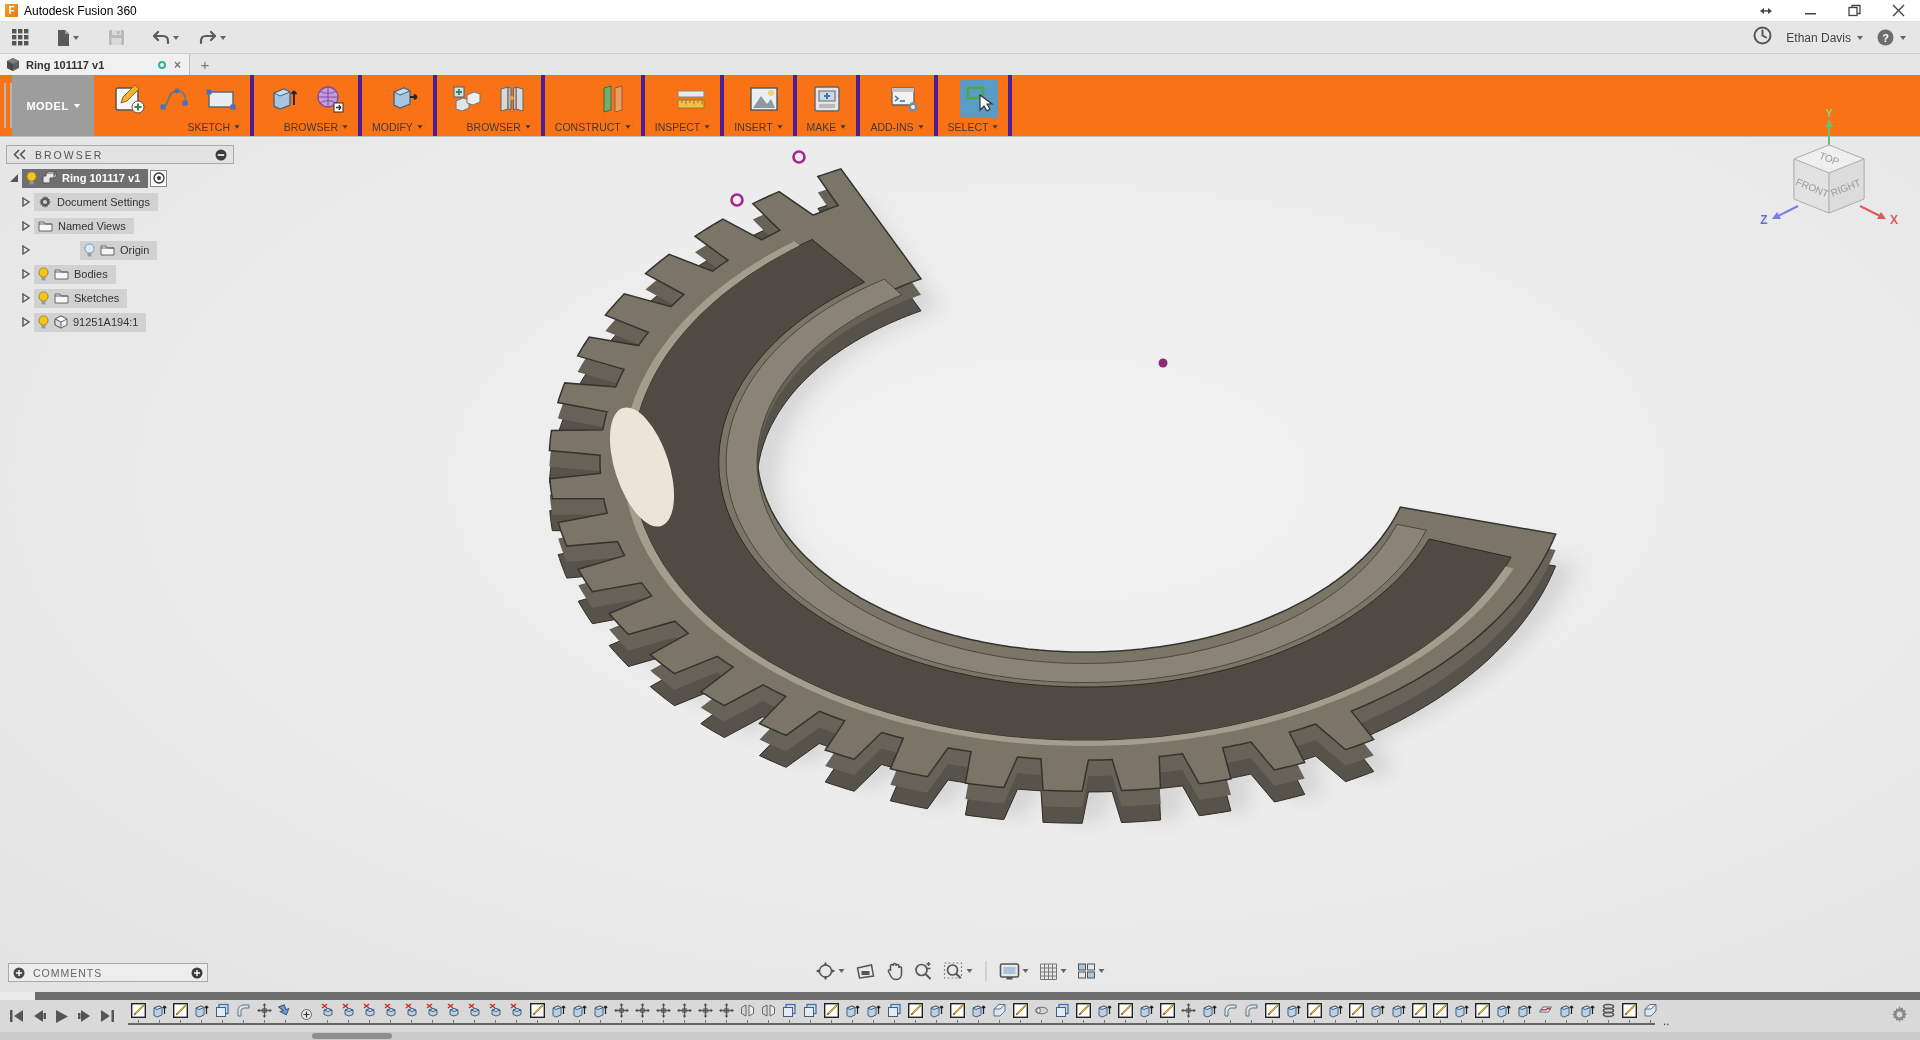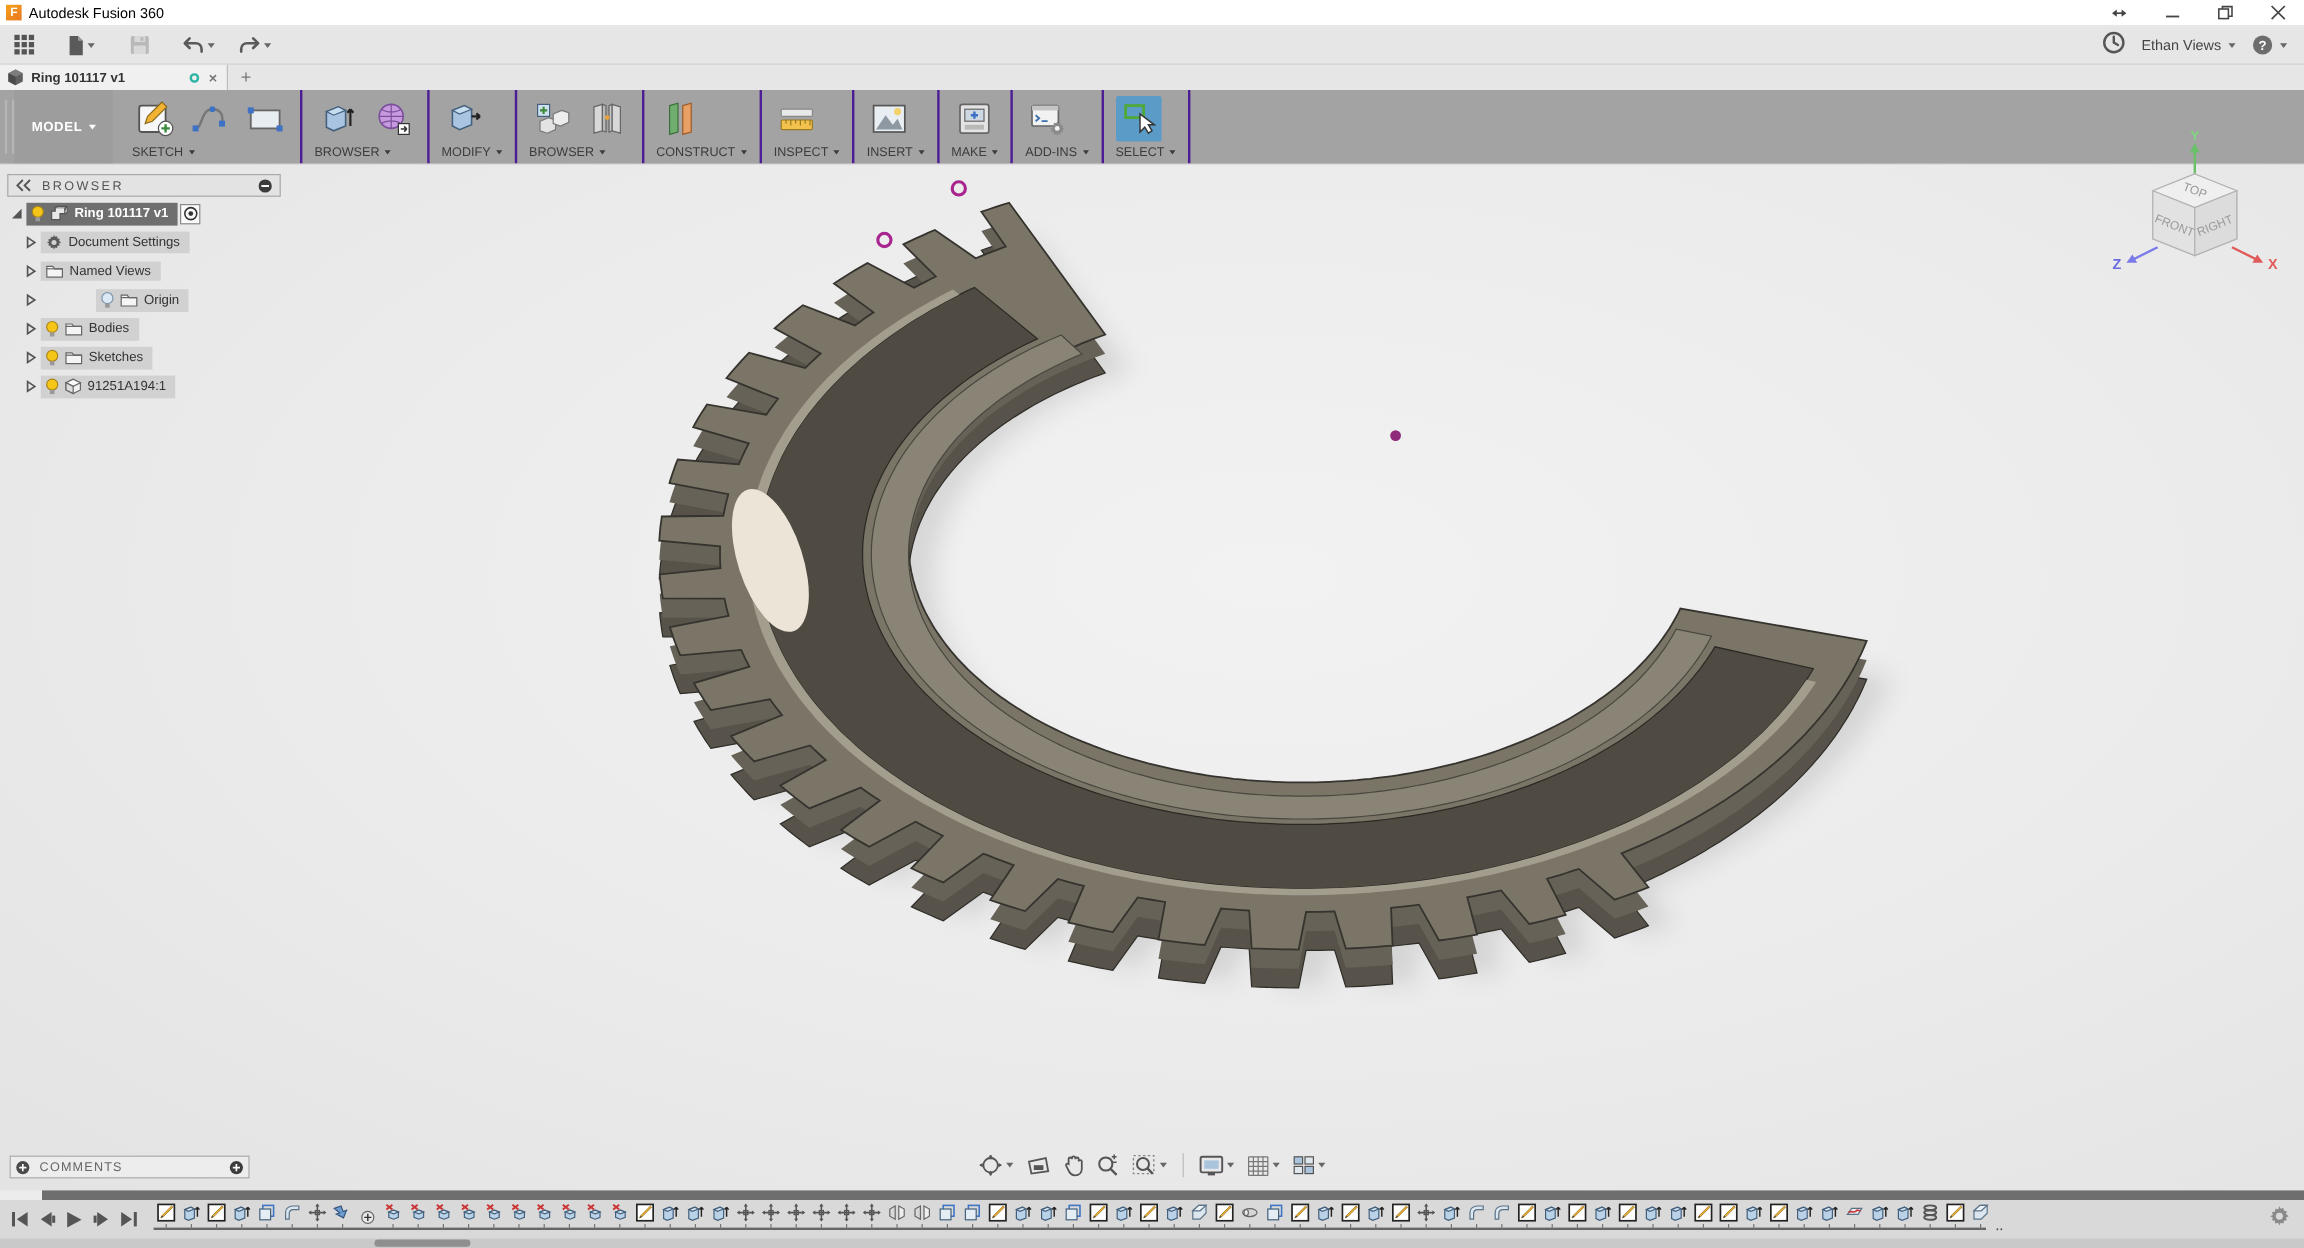--- a/index.html
+++ b/index.html
@@ -34,27 +34,27 @@
   .doc-tab { display:flex; align-items:center; gap:6px; background:#f0f0f0; border-right:1px solid #bdbdbd;
     padding:0 8px 0 6px; width:190px; }
   .doc-tab .tab-title { font-size:11px; font-weight:bold; color:#333; flex:1; white-space:nowrap; }
   .unsaved-dot { width:8px; height:8px; border:2px solid #2bb3a3; border-radius:50%; }
   .tab-close { color:#777; font-size:12px; font-weight:bold; margin-left:2px; }
   .new-tab { width:30px; display:flex; align-items:center; justify-content:center;
     color:#777; font-size:15px; }
 
   
   .ribbon { position:absolute; top:75px; left:0; width:1920px; height:62px;
-    background:#a3a3a3; border-bottom:1px solid #bfbfbf; display:flex; align-items:stretch; }
+    background:#f97316; border-bottom:1px solid #bfbfbf; display:flex; align-items:stretch; }
   .ribbon-grip { width:8px; margin:8px 0 8px 4px; border-left:2px solid #b5b5b5; border-right:2px solid #b5b5b5; }
   .workspace-btn { width:82px; margin:0 6px 0 0; background:#9d9d9d; display:flex; align-items:center;
     justify-content:center; gap:4px; color:#fff; font-size:11px; font-weight:bold; letter-spacing:.5px; }
   .workspace-btn .drop-arrow { border-top-color:#fff; }
-  .ribbon-group { display:flex; flex-direction:column; align-items:flex-start; padding:4px 10px 2px 10px;
-    border-right:2px solid #4c1d95; }
+  .ribbon-group { display:flex; flex-direction:column; align-items:flex-end; padding:4px 10px 2px 10px;
+    border-right:4px solid #4c1d95; }
   .ribbon-icons { flex:1; display:flex; align-items:center; gap:8px; }
   .ribbon-tool { width:38px; height:38px; display:flex; align-items:center; justify-content:center; border-radius:2px; }
   .ribbon-tool.tool-active { background:#5b9bc8; }
   .ribbon-label { display:flex; align-items:center; gap:3px; font-size:10.5px; color:#3c3c3c; padding:2px 0 1px 0; }
   .ribbon-label .drop-arrow { border-top-color:#3c3c3c; transform:scale(.85); }
 
   
   .viewport { position:absolute; top:137px; left:0; width:1920px; height:855px;
     background:radial-gradient(ellipse at 55% 40%, #f2f2f2 0%, #ebebeb 55%, #e3e3e3 100%); }
   #model-svg { position:absolute; inset:0; }
@@ -184,21 +184,21 @@
     </div>
   </div>
   <div class="qat-right">
     <div>
       <svg width="19" height="19">
           <circle cx="9.5" cy="9.5" r="8" fill="none" stroke="#555" stroke-width="2"></circle>
           <path d="M9.5 4.5 V9.5 L13 11.5" fill="none" stroke="#555" stroke-width="2" stroke-linecap="round"></path>
         </svg>
     </div>
     <div class="user-chip">
-      <span>Ethan Views</span>
+      <span>Ethan Davis</span>
       <span class="drop-arrow"></span>
     </div>
     <div class="user-chip">
       <svg width="17" height="17">
           <circle cx="8.5" cy="8.5" r="8" fill="#6d6d6d"></circle>
           <text x="8.5" y="12.5" text-anchor="middle" font-size="11" font-weight="bold" fill="#fff" font-family="Liberation Sans, sans-serif">?</text>
         </svg>
       <span class="drop-arrow"></span>
     </div>
   </div>

